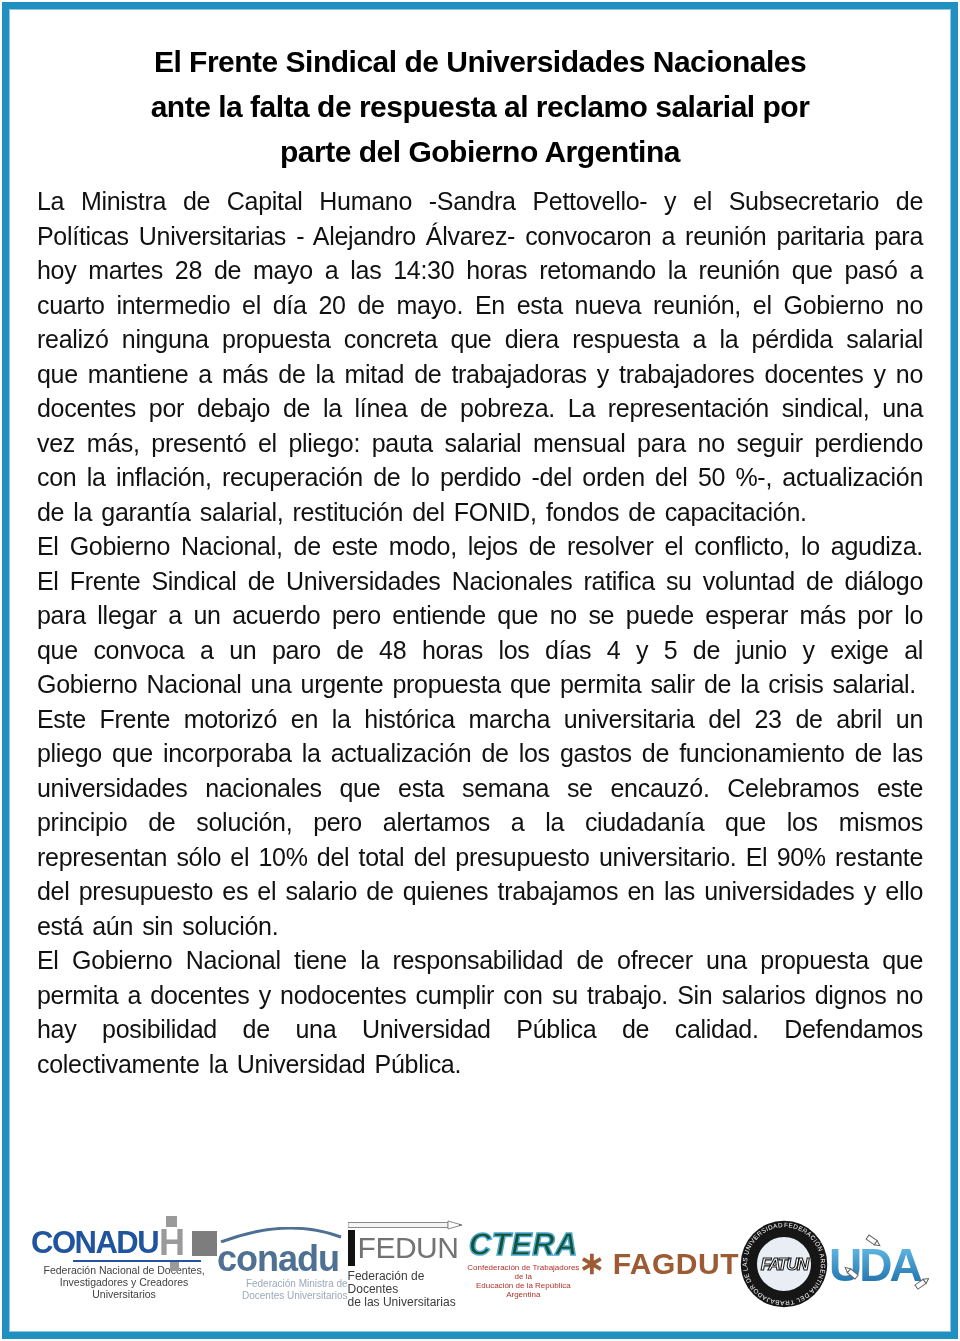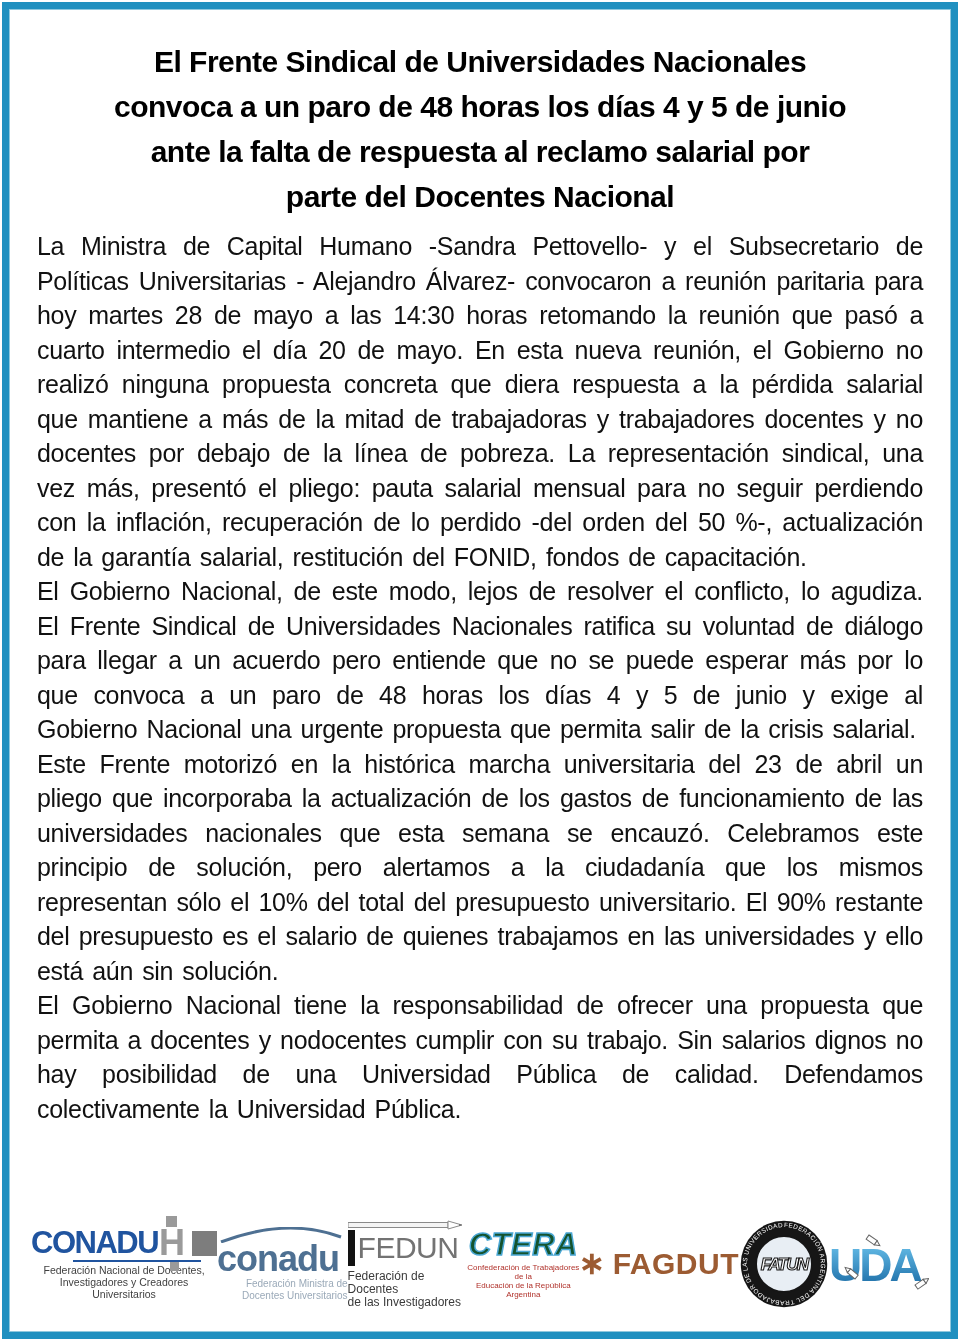--- a/index.html
+++ b/index.html
@@ -95,23 +95,22 @@
 </style>
 </head>
 <body>
 
 <div class="sheet">
   <div class="frame">
     <div class="content">
 
       <div class="title">
         <div class="t-line">El Frente Sindical de Universidades Nacionales</div>
-        <div class="t-line">convoca a un paro de 48 horas los días 4 y 5 de junio</div>
         <div class="t-line">ante la falta de respuesta al reclamo salarial por</div>
-        <div class="t-line">parte del Docentes Nacional</div>
+        <div class="t-line">parte del Gobierno Argentina</div>
       </div>
 
       <div class="body-text">
         <p>La Ministra de Capital Humano -Sandra Pettovello- y el Subsecretario de Políticas Universitarias - Alejandro Álvarez- convocaron a reunión paritaria para hoy martes 28 de mayo a las 14:30 horas retomando la reunión que pasó a cuarto intermedio el día 20 de mayo. En esta nueva reunión, el Gobierno no realizó ninguna propuesta concreta que diera respuesta a la pérdida salarial que mantiene a más de la mitad de trabajadoras y trabajadores docentes y no docentes por debajo de la línea de pobreza. La representación sindical, una vez más, presentó el pliego: pauta salarial mensual para no seguir perdiendo con la inflación, recuperación de lo perdido -del orden del 50 %-, actualización de la garantía salarial, restitución del FONID, fondos de capacitación.</p>
         <p>El Gobierno Nacional, de este modo, lejos de resolver el conflicto, lo agudiza. El Frente Sindical de Universidades Nacionales ratifica su voluntad de diálogo para llegar a un acuerdo pero entiende que no se puede esperar más por lo que convoca a un paro de 48 horas los días 4 y 5 de junio y exige al Gobierno Nacional una urgente propuesta que permita salir de la crisis salarial.</p>
         <p>Este Frente motorizó en la histórica marcha universitaria del 23 de abril un pliego que incorporaba la actualización de los gastos de funcionamiento de las universidades nacionales que esta semana se encauzó. Celebramos este principio de solución, pero alertamos a la ciudadanía que los mismos representan sólo el 10% del total del presupuesto universitario. El 90% restante del presupuesto es el salario de quienes trabajamos en las universidades y ello está aún sin solución.</p>
         <p>El Gobierno Nacional tiene la responsabilidad de ofrecer una propuesta que permita a docentes y nodocentes cumplir con su trabajo. Sin salarios dignos no hay posibilidad de una Universidad Pública de calidad. Defendamos colectivamente la Universidad Pública.</p>
       </div>
 
     </div>
@@ -149,21 +148,21 @@
           <rect x="0" y="2.5" width="100" height="5" fill="#f4f4f4" stroke="#8a8a8a" stroke-width="1"></rect>
           <polygon points="100,1 114,5 100,9" fill="#fff" stroke="#8a8a8a" stroke-width="1"></polygon>
           <polygon points="111,4.2 114,5 111,5.8" fill="#555"></polygon>
         </svg>
         <div class="fedun-row">
           <span class="fedun-bar"></span>
           <span class="fedun-word">FEDUN</span>
         </div>
         <div class="fedun-sub">
           <span>Federación de Docentes</span><br>
-          <span>de las Investigadores</span>
+          <span>de las Universitarias</span>
         </div>
       </div>
 
       <div class="logo ctera">
         <div class="ctera-word">CTERA</div>
         <div class="ctera-sub">
           <span>Confederación de Trabajadores de la</span><br>
           <span>Educación de la República Argentina</span>
         </div>
       </div>

